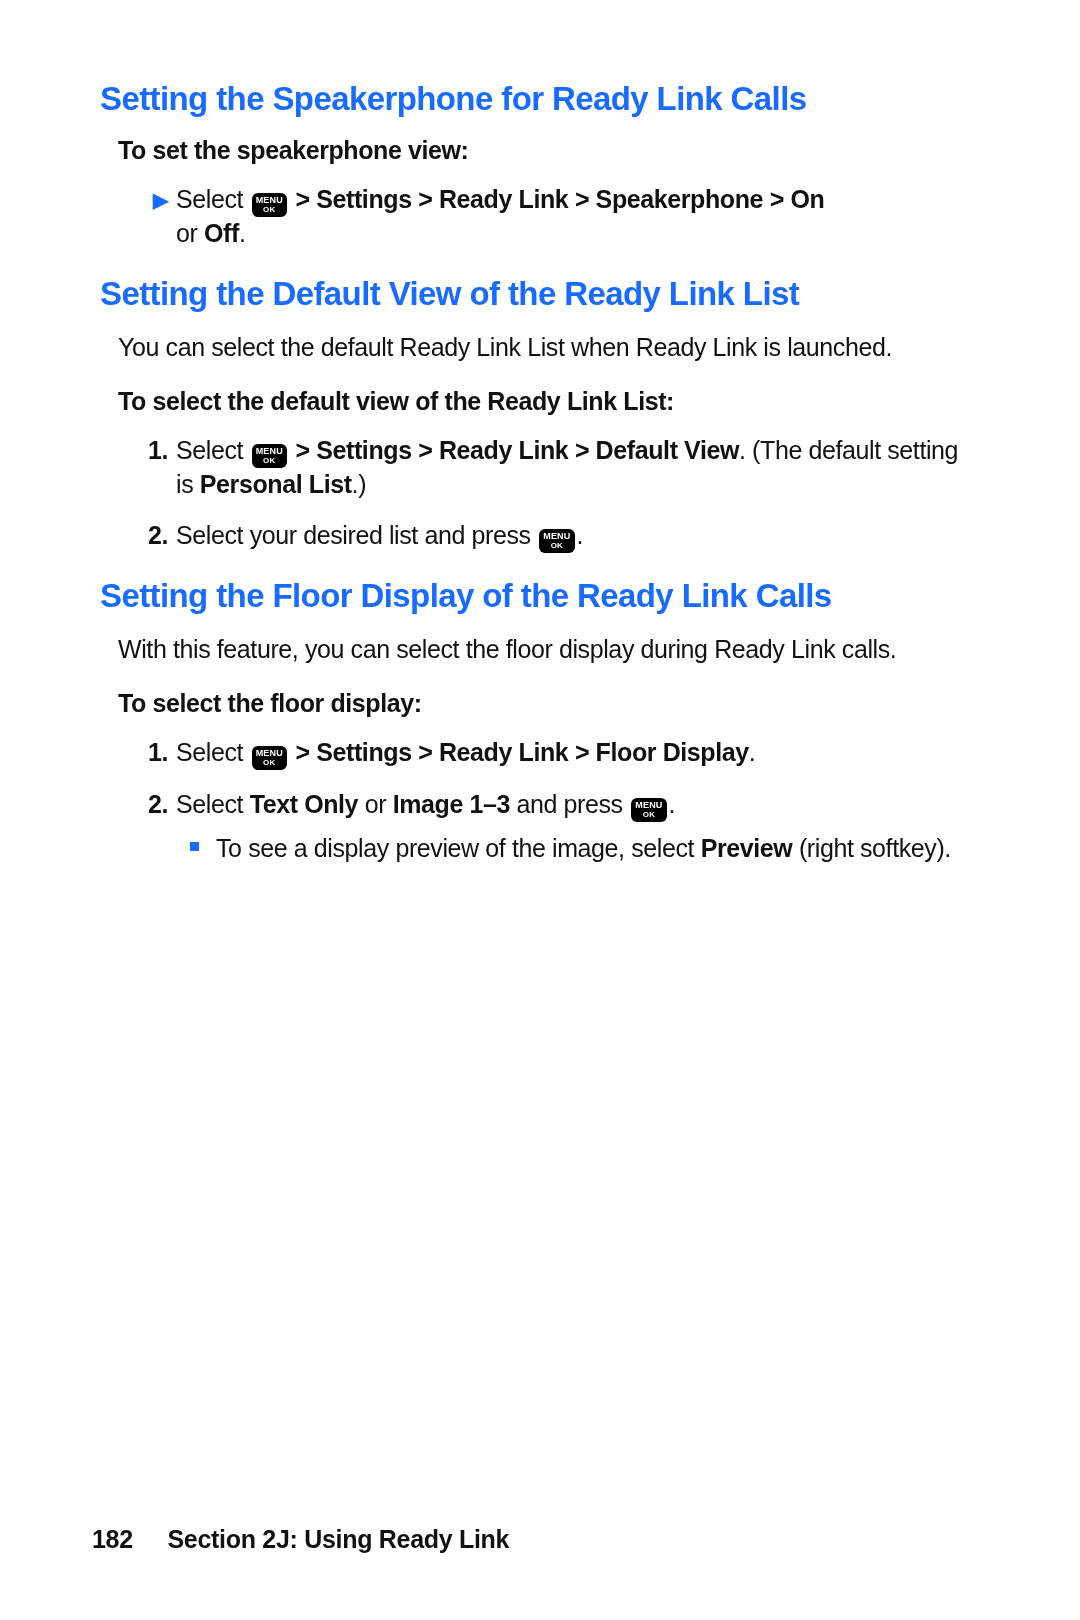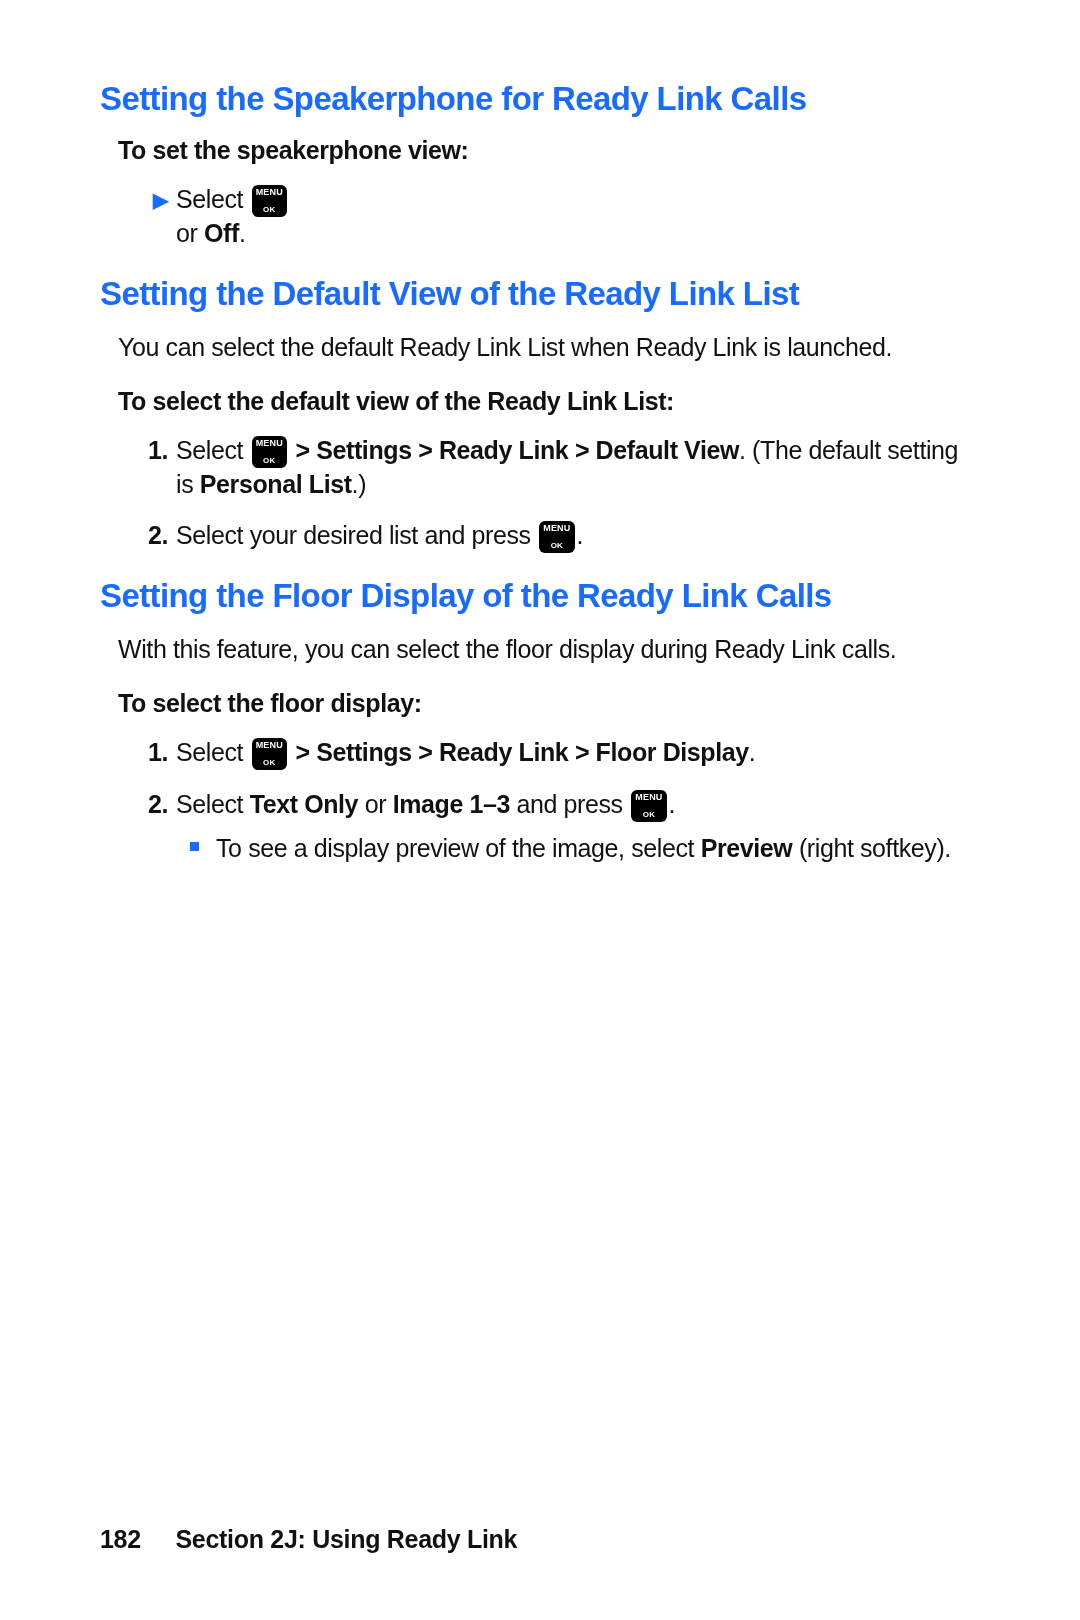--- a/index.html
+++ b/index.html
@@ -91,21 +91,21 @@
     border-radius: 6px;
     font-size: 9px;
     line-height: 9px;
     font-weight: 700;
     padding: 3px 4px 3px 4px;
     text-align: center;
     letter-spacing: 0.2px;
     margin: 0 2px;
   }
   .menu-ok .l1 { display: block; }
-  .menu-ok .l2 { display: block; font-size: 8px; margin-top: 8px; }
+  .menu-ok .l2 { display: block; font-size: 8px; margin-top: 0px; }
   .note-box {
     display: flex;
     margin: 0 0 28px 0;
     border: 1px solid #8b8b8b;
     background: #ededed;
     padding: 0;
   }
   .note-label {
     background: #196bff;
     color: #fff;
@@ -117,41 +117,41 @@
   }
   .note-text {
     font-size: 23px;
     padding: 14px 18px;
     line-height: 1.35;
     letter-spacing: -0.5px;
   }
   .section { margin-bottom: 24px; }
   .footer {
     position: absolute;
-    left: 100px;
+    left: 92px;
     bottom: 66px;
     font-size: 25px;
     letter-spacing: -0.3px;
   }
   .footer .page-num { font-weight: 700; margin-right: 28px; }
   .footer .label { font-weight: 700; }
 </style>
 </head>
 <body>
 
 <div class="page">
 
   <div class="section">
     <h2 class="section-title">Setting the Speakerphone for Ready Link Calls</h2>
     <p class="sub-heading">To set the speakerphone view:</p>
     <ul class="list">
       <li>
         <span class="marker arrow">▶</span>
         <span>
-          <span>Select </span><span class="menu-ok"><span class="l1">MENU</span><span class="l2">OK</span></span><br>
+          <span>Select </span><span class="menu-ok"><span class="l1">MENU</span><span class="l2">OK</span></span><b> &gt; Settings &gt; Ready Link &gt; Speakerphone &gt; On</b><br>
           <span>or </span><b>Off</b><span>.</span>
         </span>
       </li>
     </ul>
   </div>
 
   <div class="section">
     <h2 class="section-title">Setting the Default View of the Ready Link List</h2>
     <p class="body-text">You can select the default Ready Link List when Ready Link is launched.</p>
     <p class="sub-heading">To select the default view of the Ready Link List:</p>

